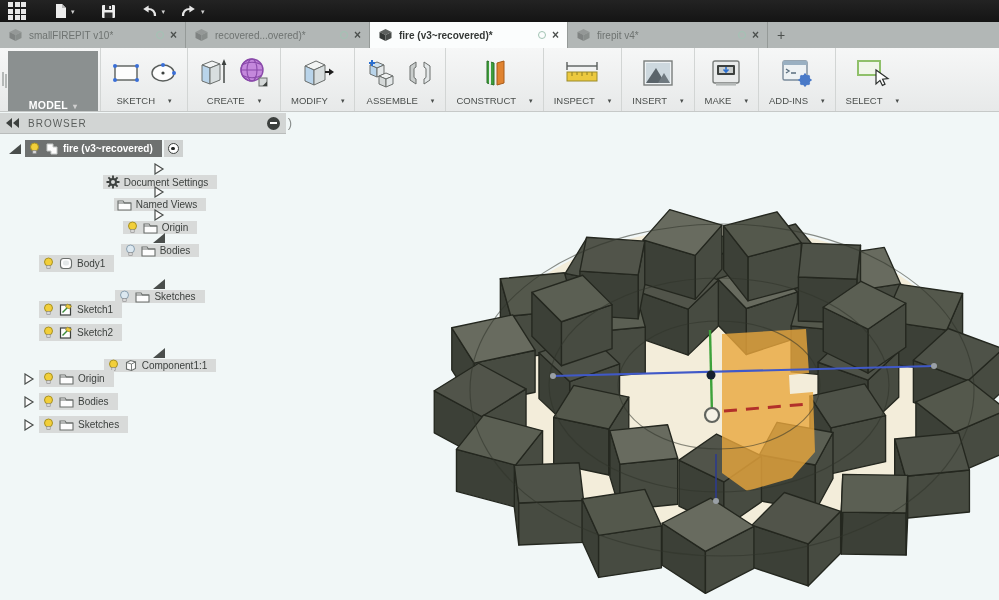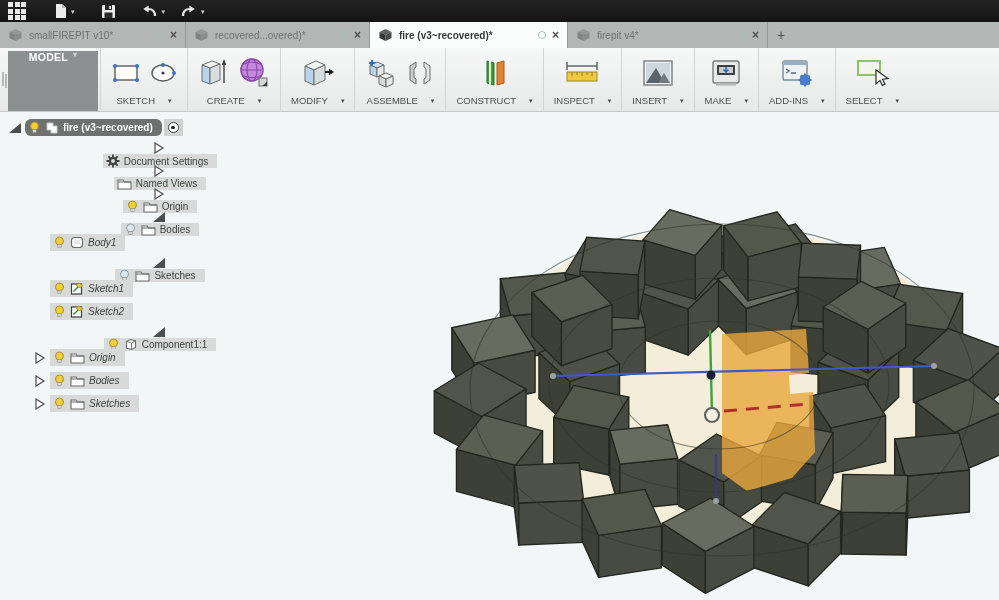--- a/index.html
+++ b/index.html
@@ -23,44 +23,44 @@
   .sync-circle { width:8px; height:8px; border:1.5px solid #a2c4b4; border-radius:50%; flex:0 0 auto; margin-left:auto; }
   .tab-close { font-size:12px; font-weight:bold; color:#4c504e; line-height:1; cursor:pointer; }
   .t1{width:186px;} .t2{width:184px;} .t3{width:198px;} .t4{width:200px;}
   .new-tab { width:26px; display:flex; align-items:center; justify-content:center; font-size:14px; color:#4c504e; cursor:pointer; }
 
   
   .toolbar { position:absolute; top:48px; left:0; right:0; height:64px; background:linear-gradient(#f6f7f7,#e7e9e9); border-bottom:1px solid #c6c9c8; display:flex; align-items:stretch; z-index:28; }
   .grip { width:8px; display:flex; flex-direction:column; justify-content:center; gap:2px; padding-left:2px; }
   .grip i { width:1.5px; height:14px; background:#b4b8b7; display:block; }
   .grip i + i { margin-top:-14px; margin-left:3px; }
-  .model-btn { width:90px; margin:3px 2px 0 0; background:#8b9090; color:#fff; font-size:10.5px; font-weight:bold; display:flex; align-items:flex-start; justify-content:center; gap:5px; cursor:pointer; letter-spacing:.3px; }
+  .model-btn { width:90px; margin:3px 2px 0 0; background:#8b9090; color:#fff; font-size:10.5px; font-weight:bold; display:flex; align-items:flex-end; justify-content:center; gap:5px; cursor:pointer; letter-spacing:.3px; }
   .model-btn .caret-w { font-size:8px; }
   .tb-group { display:flex; flex-direction:column; align-items:center; justify-content:flex-start; padding:6px 10px 4px; border-left:1px solid #d2d5d4; }
   .tb-group:first-of-type { border-left:none; }
   .tb-icons { display:flex; align-items:center; gap:8px; height:38px; }
   .tb-icon { cursor:pointer; display:block; }
   .tb-label { font-size:9.5px; color:#4a4e4c; display:flex; align-items:center; gap:13px; margin-top:3px; cursor:pointer; white-space:nowrap; }
   .caret-g { font-size:7px; color:#4a4e4c; }
 
   
   .browser-panel { position:absolute; top:113px; left:0; width:292px; z-index:20; }
   .browser-header { height:21px; background:#d2d5d4; border-bottom:1px solid #b9bcbb; display:flex; align-items:center; padding:0 6px; width:286px; position:relative; }
   .browser-title { font-size:10px; color:#5a5e5c; letter-spacing:1px; margin-left:8px; }
   .panel-minus { margin-left:auto; width:13px; height:13px; border-radius:50%; background:#3c403e; position:relative; cursor:pointer; }
   .panel-minus i { position:absolute; left:3px; right:3px; top:5.7px; height:1.6px; background:#fff; }
   .panel-curl { position:absolute; right:-6px; top:2px; color:#8a8e8c; font-size:13px; }
   .tree { padding-top:6px; }
   .tree-row { display:flex; align-items:center; height:17px; margin-bottom:6px; }
-  .lvl0 { padding-left:8px; } .lvl1 { padding-left:28px;flex-direction:column; } .lvl2 { padding-left:33px;font-style:italic; }
+  .lvl0 { padding-left:8px; } .lvl1 { padding-left:28px;flex-direction:column; } .lvl2 { padding-left:22px; }
   .tw { width:14px; height:12px; flex:0 0 auto; margin-right:3px; cursor:pointer; }
   .tw.none { visibility:hidden; }
   .pill { display:inline-flex; align-items:center; gap:4px; height:17px; background:#d8dad9; padding:0 9px 0 3px; cursor:pointer; }
   .pill .tlabel { font-size:10px; color:#3c403e; white-space:nowrap; }
-  .pill.selected { background:#6e7170;border-radius:6px; }
+  .pill.selected { background:#6e7170; }
   .pill.selected .tlabel { color:#fff; font-weight:bold; }
   .radio-box { display:inline-flex; align-items:center; justify-content:center; width:19px; height:17px; background:#cfd2d1; margin-left:2px; cursor:pointer; }
   .radio-t { width:11px; height:11px; border:1.4px solid #3c403e; border-radius:50%; position:relative; background:#fff; }
   .radio-t i { position:absolute; left:2.6px; top:2.6px; width:3.5px; height:3.5px; border-radius:50%; background:#1e2220; }
 
   
   .viewport { position:absolute; top:112px; left:0; right:0; bottom:0; background:#f1f7f7; overflow:hidden; }
   .viewport svg { display:block; }
 </style>
 </head>
@@ -457,20 +457,31 @@
           </svg>
       </div>
       <div class="tb-label">
           <span>SELECT</span>
           <span class="caret-g">▾</span>
         </div>
     </div>
   </div>
 
   <div class="browser-panel">
+    <div class="browser-header">
+      <svg width="14" height="10" viewBox="0 0 14 10">
+          <polygon points="6,0 6,10 0,5" fill="#3c403e"></polygon>
+          <polygon points="13,0 13,10 7,5" fill="#3c403e"></polygon>
+        </svg>
+      <span class="browser-title">BROWSER</span>
+      <span class="panel-minus">
+          <i></i>
+        </span>
+      <span class="panel-curl">)</span>
+    </div>
     <div class="tree">
 
       <div class="tree-row lvl0">
         <svg class="tw" viewBox="0 0 14 12">
             <polygon points="1,11 13,11 13,1" fill="#4a4e4c"></polygon>
           </svg>
         <span class="pill selected">
           <svg width="13" height="13" viewBox="0 0 13 13">
               <circle cx="6.5" cy="5" r="4" fill="#f2cf3a" stroke="#a89222" stroke-width="1"></circle>
               <rect x="4.8" y="8.6" width="3.4" height="3" fill="#d8d8d8" stroke="#8a8a8a" stroke-width=".6"></rect>

